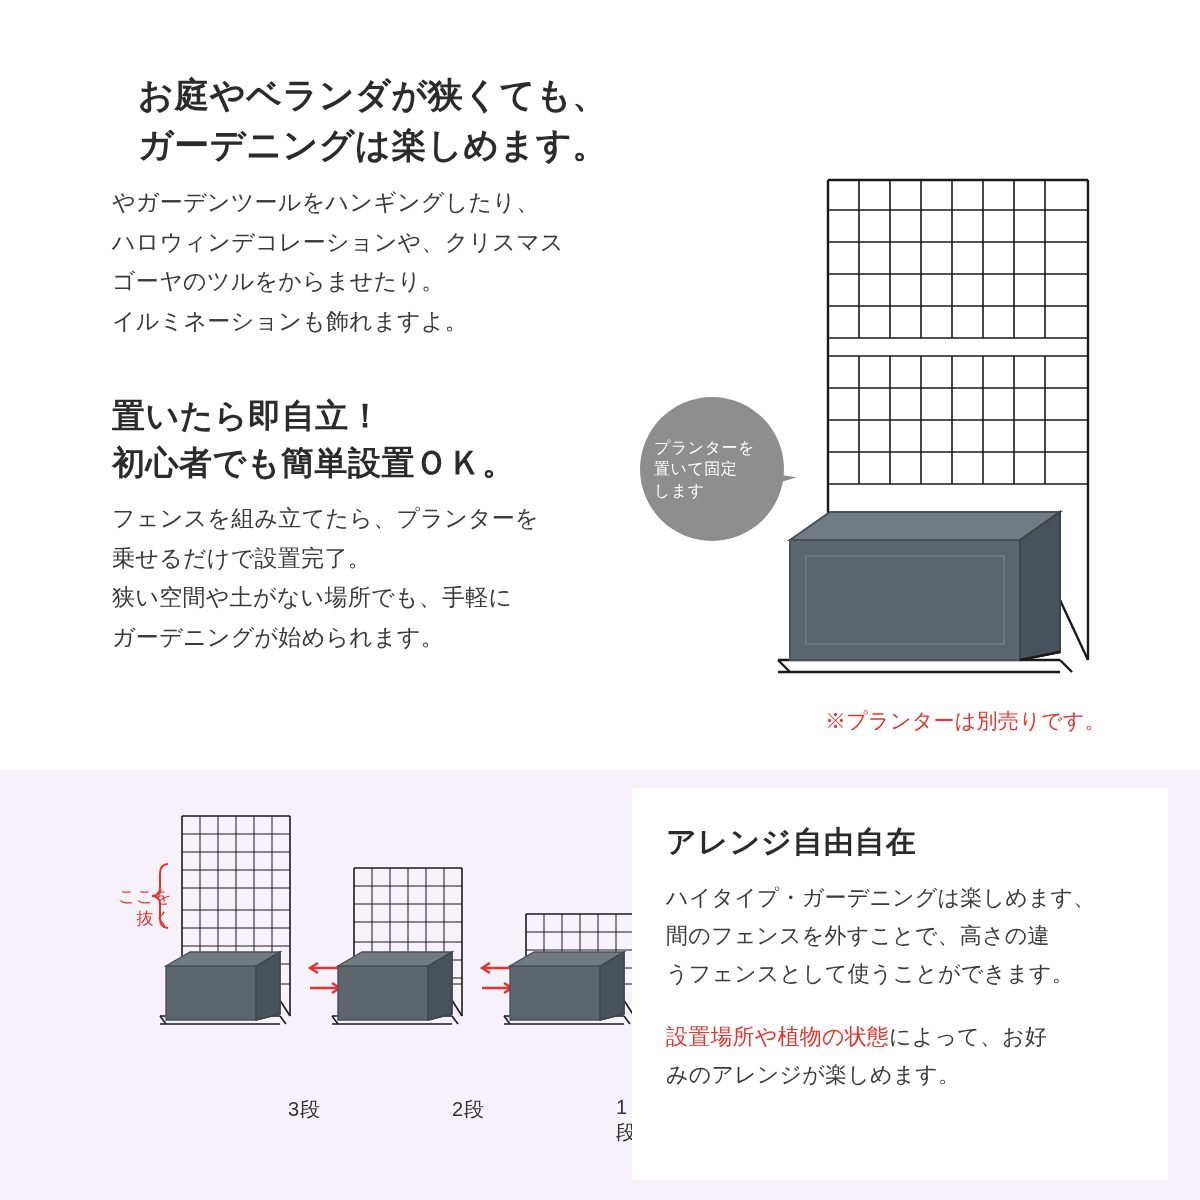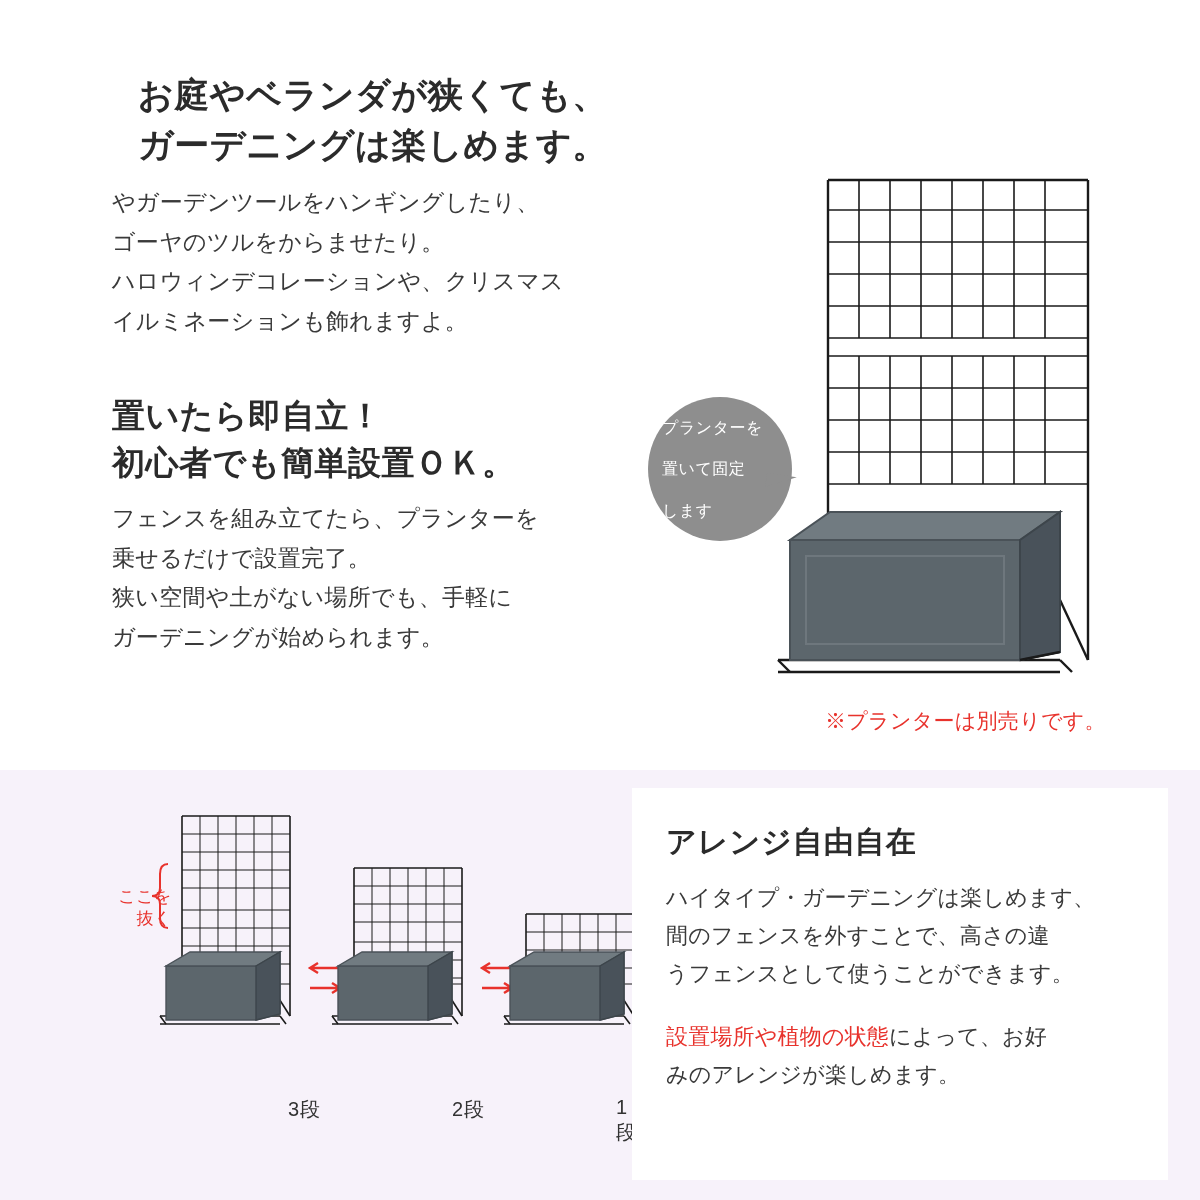--- a/index.html
+++ b/index.html
@@ -67,37 +67,36 @@
   .product-figure {
     position: absolute;
     left: 640px;
     top: 160px;
     width: 520px;
     height: 560px;
   }
 
   .callout-bubble {
     position: absolute;
-    left: 8px;
+    left: 0px;
     top: 237px;
     width: 144px;
     height: 144px;
     border-radius: 50%;
     background: #8e8e8e;
     color: #ffffff;
     display: flex;
     flex-direction: column;
     justify-content: center;
     align-items: flex-start;
     padding-left: 14px;
     box-sizing: border-box;
     font-size: 16px;
     line-height: 1.35;
     letter-spacing: 0.5px;
-    gap: 20px;
   }
   .callout-bubble .line { display: block; }
   .callout-tail {
     position: absolute;
     left: 126px;
     top: 315px;
     width: 0;
     height: 0;
     border-top: 14px solid #8e8e8e;
     border-right: 30px solid transparent;
@@ -193,22 +192,22 @@
 
   <div class="copy-col">
 
     <h1 class="headline">
       <span class="line">お庭やベランダが狭くても、</span>
       <span class="line">ガーデニングは楽しめます。</span>
     </h1>
 
     <p class="body-copy">
       <span class="line">やガーデンツールをハンギングしたり、</span>
+      <span class="line">ハロウィンデコレーションや、クリスマス</span>
       <span class="line">ゴーヤのツルをからませたり。</span>
-      <span class="line">ハロウィンデコレーションや、クリスマス</span>
       <span class="line">イルミネーションも飾れますよ。</span>
     </p>
 
     <div class="block-2">
       <h2 class="headline2">
         <span class="line">置いたら即自立！</span>
         <span class="line">初心者でも簡単設置ＯＫ。</span>
       </h2>
       <p class="body-copy">
         <span class="line">フェンスを組み立てたら、プランターを</span>

